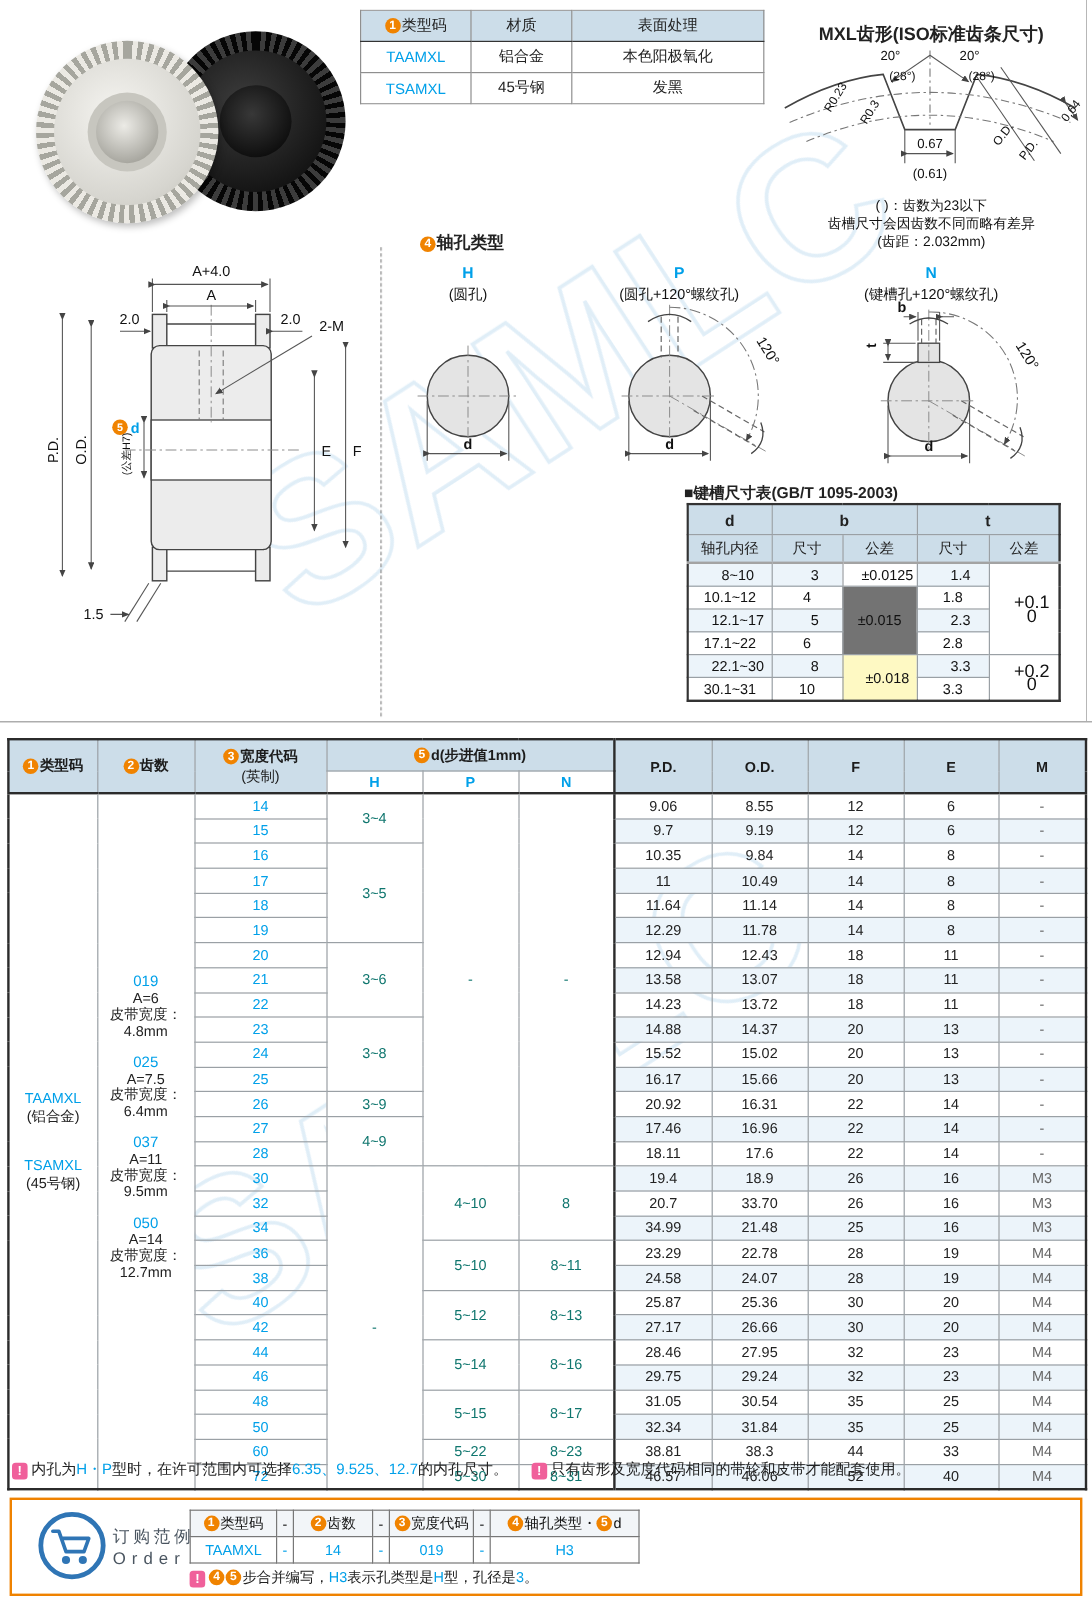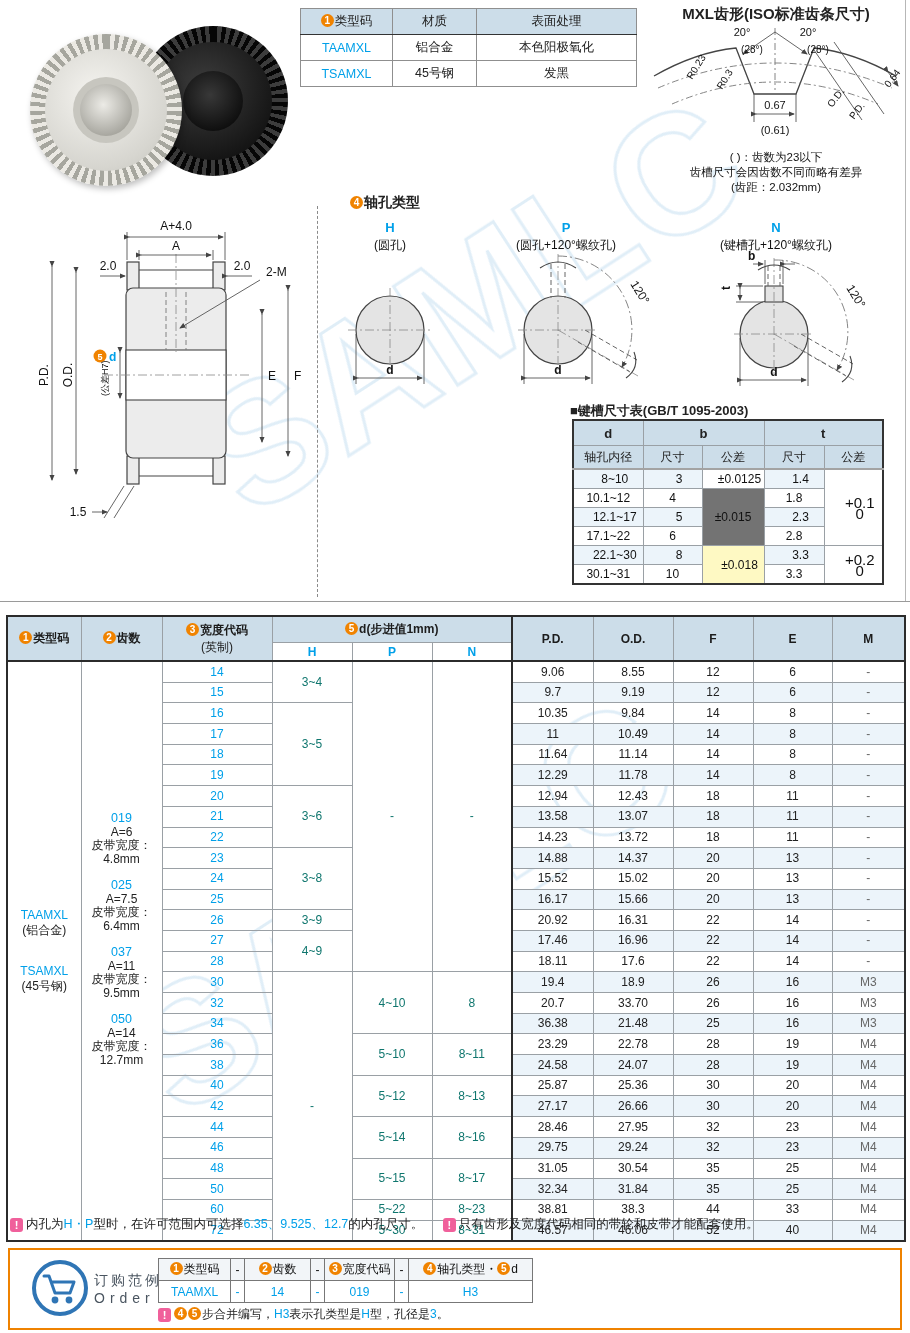--- a/index.html
+++ b/index.html
@@ -132,21 +132,21 @@
           <td>本色阳极氧化</td>
         </tr>
         <tr>
           <td class="blue">TSAMXL</td>
           <td>45号钢</td>
           <td>发黑</td>
         </tr>
       </tbody>
   </table>
 
-  <div class="abs" style="left:646px;top:5px;width:260px;">
+  <div class="abs" style="left:646px;top:19px;width:260px;">
     <div class="profile-title">MXL齿形(ISO标准齿条尺寸)</div>
     <svg width="258" height="122" viewBox="0 0 258 122">
       <defs>
         <marker id="aw1" markerWidth="8" markerHeight="8" refX="6" refY="3" orient="auto">
             <path d="M0,0 L7,3 L0,6 Z" fill="#444"></path>
           </marker>
       </defs>
       <g stroke="#444" fill="none" stroke-width="1.3">
         <path d="M8,52 Q50,28 90,24 L108,70 L150,70 L168,24 Q208,28 250,52"></path>
       </g>
@@ -631,21 +631,21 @@
         <tr>
           <td class="teeth">32</td>
           <td class="val pdl">20.7</td>
           <td class="val">33.70</td>
           <td class="val">26</td>
           <td class="val">16</td>
           <td class="val mcol">M3</td>
         </tr>
         <tr class="stripe">
           <td class="teeth">34</td>
-          <td class="val pdl">36.38</td>
+          <td class="val pdl">34.99</td>
           <td class="val">21.48</td>
           <td class="val">25</td>
           <td class="val">16</td>
           <td class="val mcol">M3</td>
         </tr>
         <tr>
           <td class="teeth">36</td>
           <td class="range" rowspan="2">5~10</td>
           <td class="range" rowspan="2">8~11</td>
           <td class="val pdl">23.29</td>

